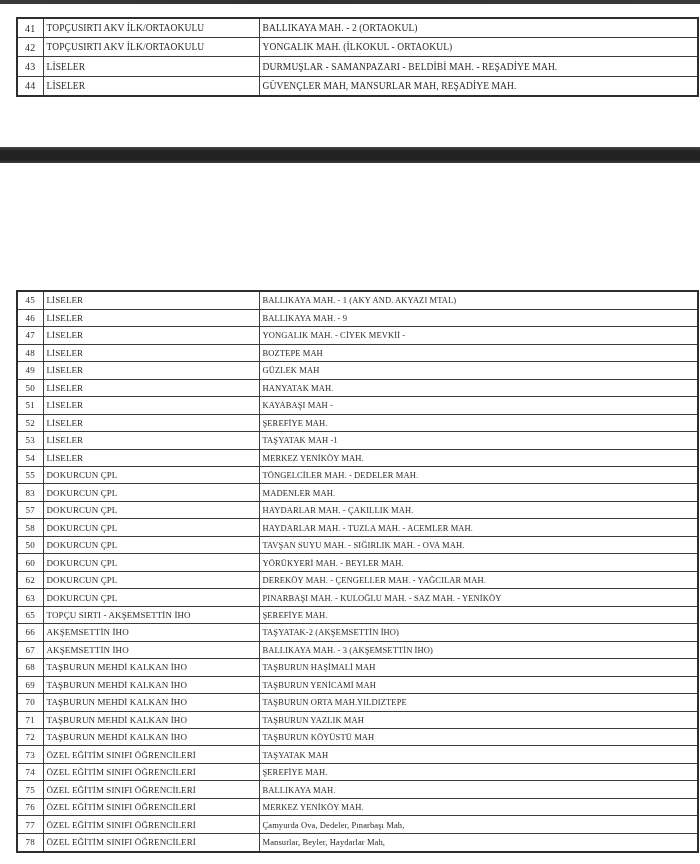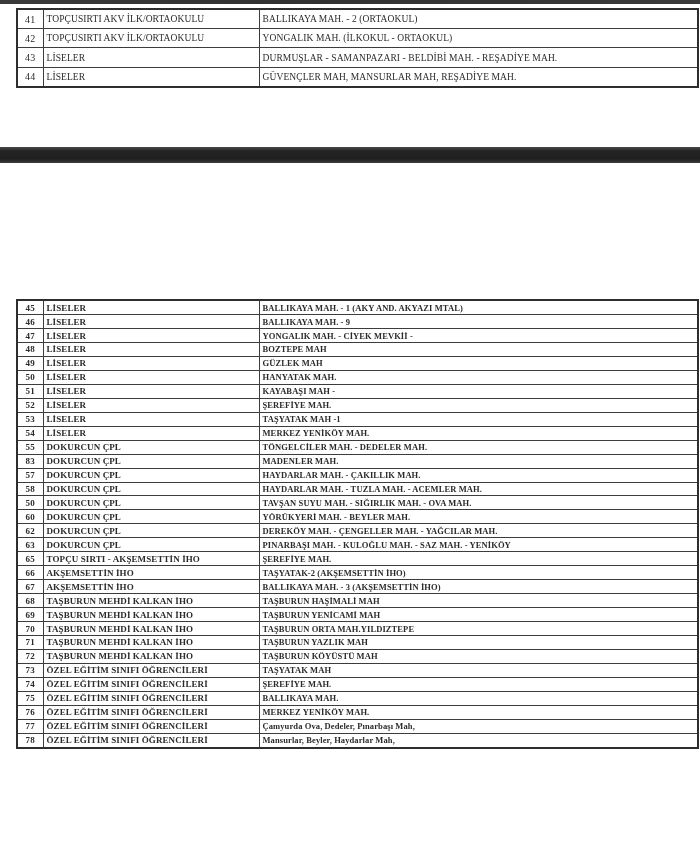--- a/index.html
+++ b/index.html
@@ -21,23 +21,24 @@
     position:absolute;top:147px;left:0;width:700px;height:16px;
     background:linear-gradient(#4a4a4a 0%,#232323 25%,#1f1f1f 75%,#3d3d3d 100%);
   }
   table{
     border-collapse:collapse;
     table-layout:fixed;
     position:absolute;
     left:16px;
     width:681px;
     background:#fff;
+    margin-top:9px;
   }
   #table-top{top:8px;height:80px;}
-  #table-bottom{top:299px;height:450px;font-weight:bold;}
+  #table-bottom{top:281px;height:563px;}
   td{
     border:1px solid #3c3c3c;
     padding:0 3px;
     white-space:nowrap;
     overflow:hidden;
     vertical-align:middle;
   }
   #table-top{border:2px solid #2e2e2e;}
   #table-bottom{border:2px solid #2e2e2e;}
   col.col-num{width:26px;}

